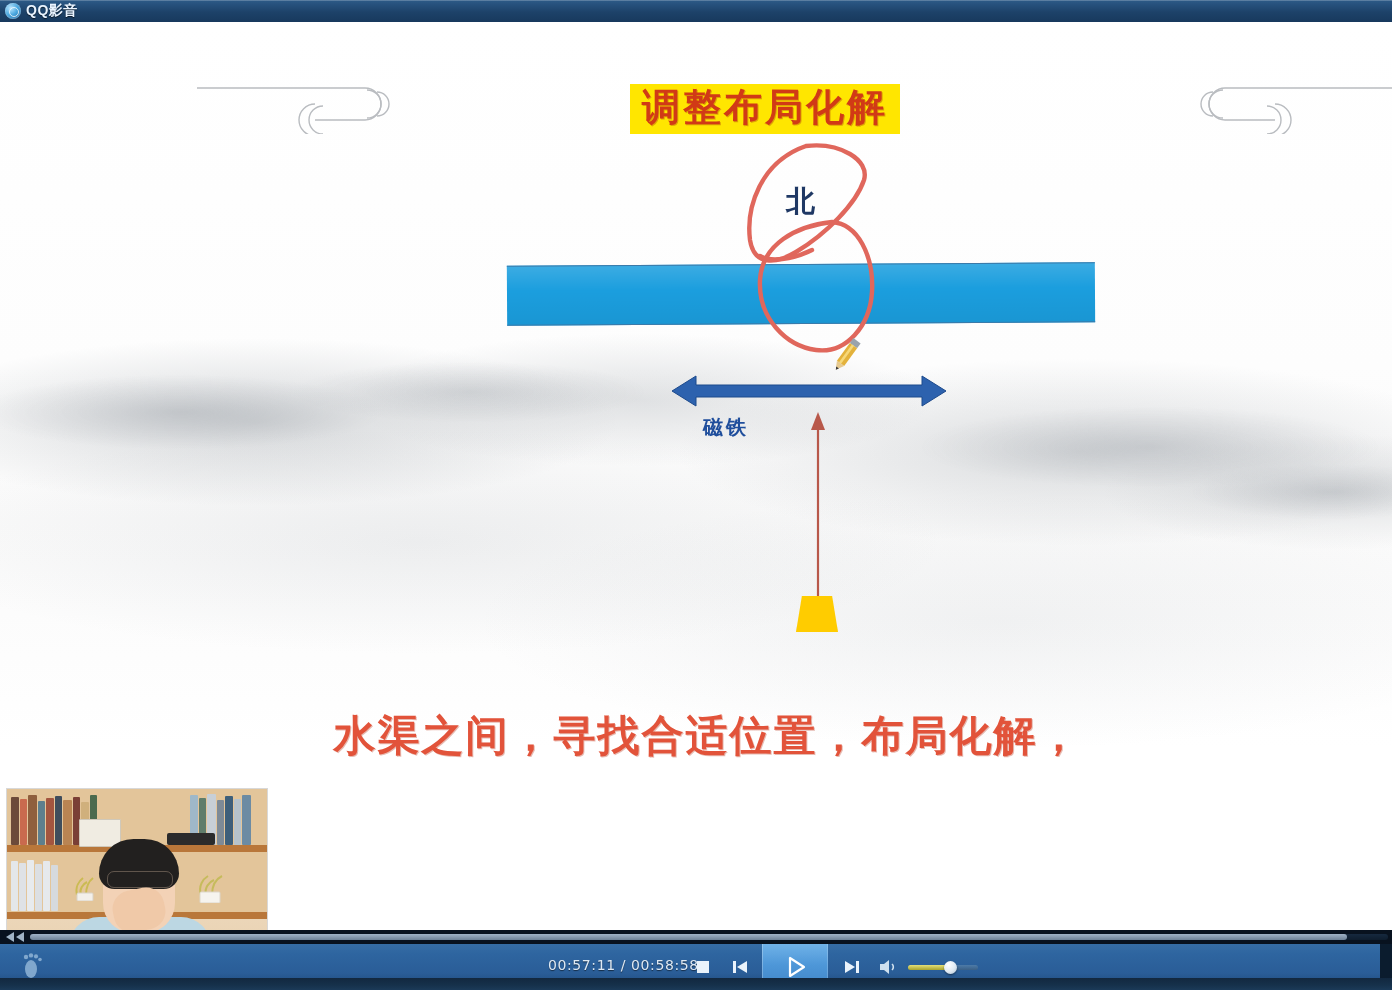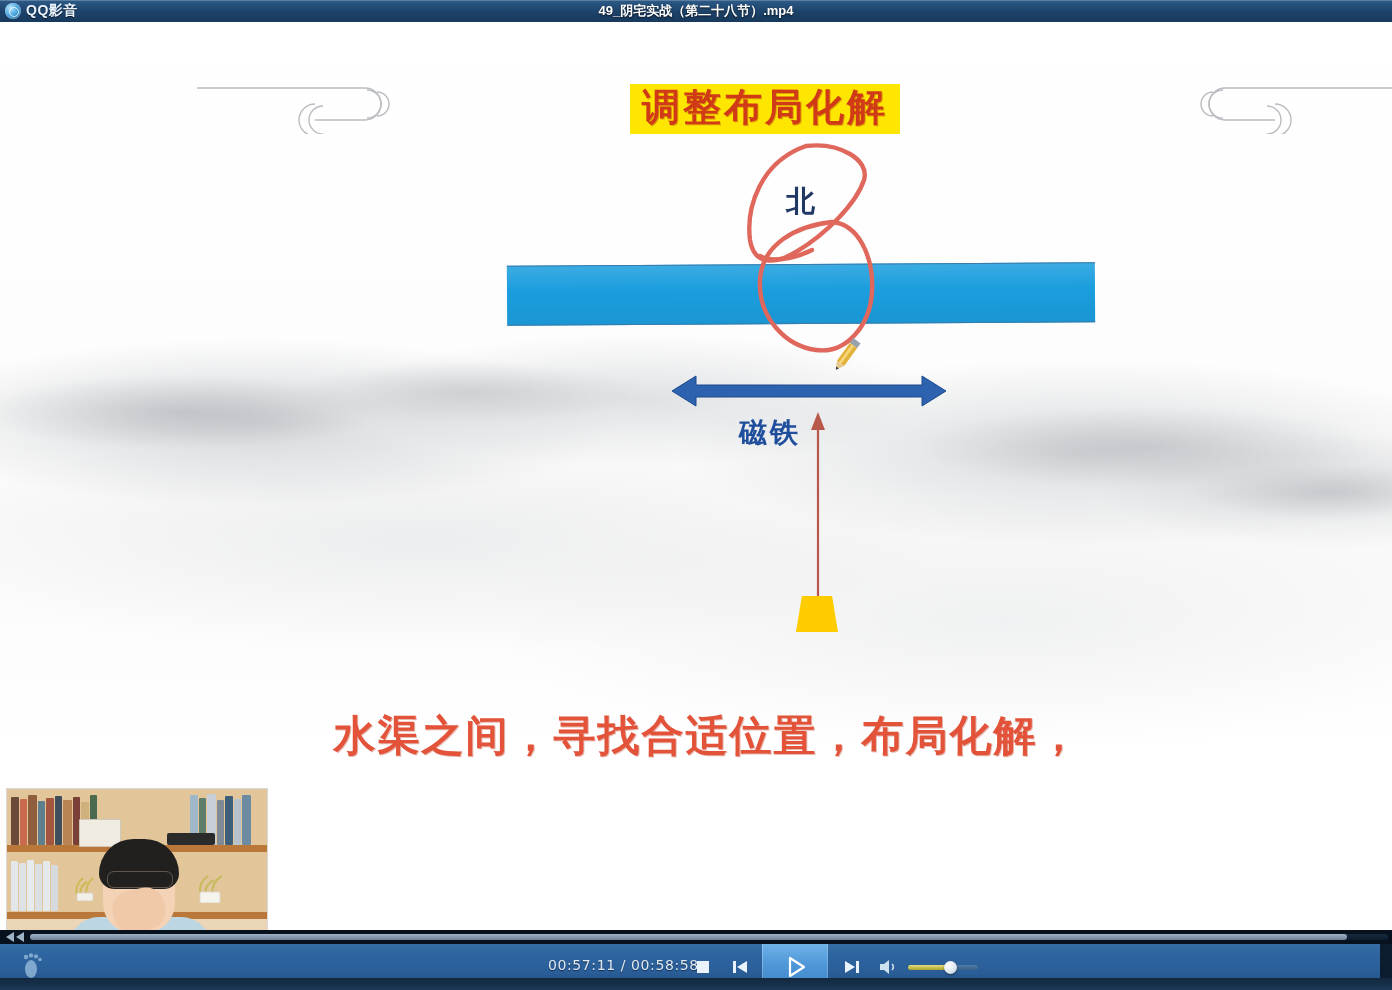--- a/index.html
+++ b/index.html
@@ -62,22 +62,22 @@
     font-size:29px;font-weight:bold;color:#1f3864;letter-spacing:1px;}
 
   
   .scribble{position:absolute;left:700px;top:118px;width:230px;height:250px;}
 
   
   .pencil{position:absolute;left:826px;top:313px;width:40px;height:40px;}
 
   
   .magnet-arrow{position:absolute;left:672px;top:350px;width:274px;height:38px;}
-  .magnet-label{position:absolute;left:739px;top:392px;font-family:"DejaVu Sans","Liberation Sans",sans-serif;
-    font-size:28px;font-weight:bold;color:#1f4e9c;letter-spacing:3px;}
+  .magnet-label{position:absolute;left:703px;top:392px;font-family:"DejaVu Sans","Liberation Sans",sans-serif;
+    font-size:20px;font-weight:bold;color:#1f4e9c;letter-spacing:3px;}
 
   
   .up-arrow{position:absolute;left:800px;top:388px;width:36px;height:190px;}
 
   
   .tomb{position:absolute;left:796px;top:574px;width:42px;height:36px;
     background:#ffcc00;clip-path:polygon(14% 0%,86% 0%,100% 100%,0% 100%);
     box-shadow:0 1px 3px rgba(190,150,0,.35);}
 
   
@@ -143,21 +143,20 @@
   .taskbar-text{position:absolute;left:8px;top:-3px;font-size:11px;color:rgba(190,210,230,.45);letter-spacing:1px;}
 </style>
 </head>
 <body>
 
 <div id="app">
 
   <div class="titlebar">
     <div class="tb-logo"></div>
     <div class="tb-app">QQ影音</div>
-    <div class="tb-title">49_阴宅实战（第二十八节）.mp4</div>
   </div>
 
   <div class="stage">
     <div class="mist"></div>
     <div class="mist2"></div>
 
     <svg class="ornament orn-left" viewBox="0 0 240 60">
       <g fill="none" stroke="#b9bcc0" stroke-width="1.4">
         <path d="M2 14 H170 a16 16 0 0 1 0 32 H120"></path>
         <path d="M172 16 a14 14 0 0 1 0 28"></path>

